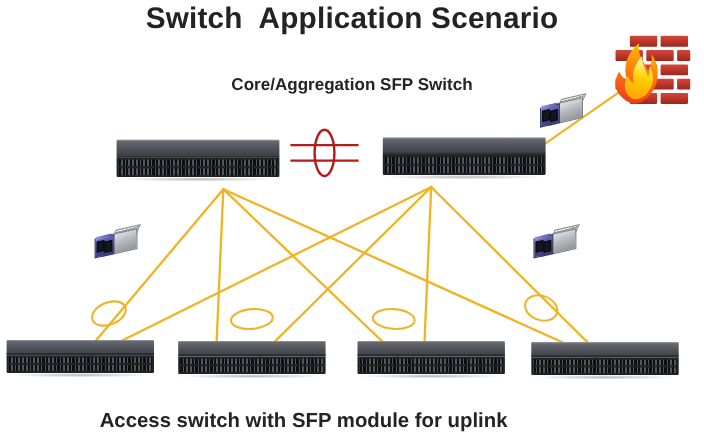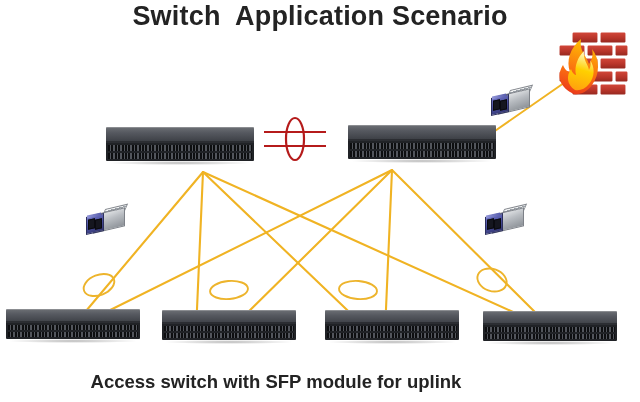--- a/index.html
+++ b/index.html
@@ -183,20 +183,21 @@
   .stacksym {
     position: absolute;
   }
 </style>
 </head>
 <body>
 
 <div id="stage">
 
   <div class="title">Switch  Application Scenario</div>
+  <div class="subtitle">Core/Aggregation SFP Switch</div>
 
   <svg id="links" viewBox="0 0 640 402" xmlns="http://www.w3.org/2000/svg">
     <g fill="none" stroke="#f0b323" stroke-width="2.1" stroke-linecap="round">
 
       <path d="M203,172 L 70,330"></path>
       <path d="M203,172 L 196,332"></path>
       <path d="M203,172 L 368,330"></path>
       <path d="M203,172 L 553,330"></path>
 
       <path d="M392,170 L 70,330"></path>

